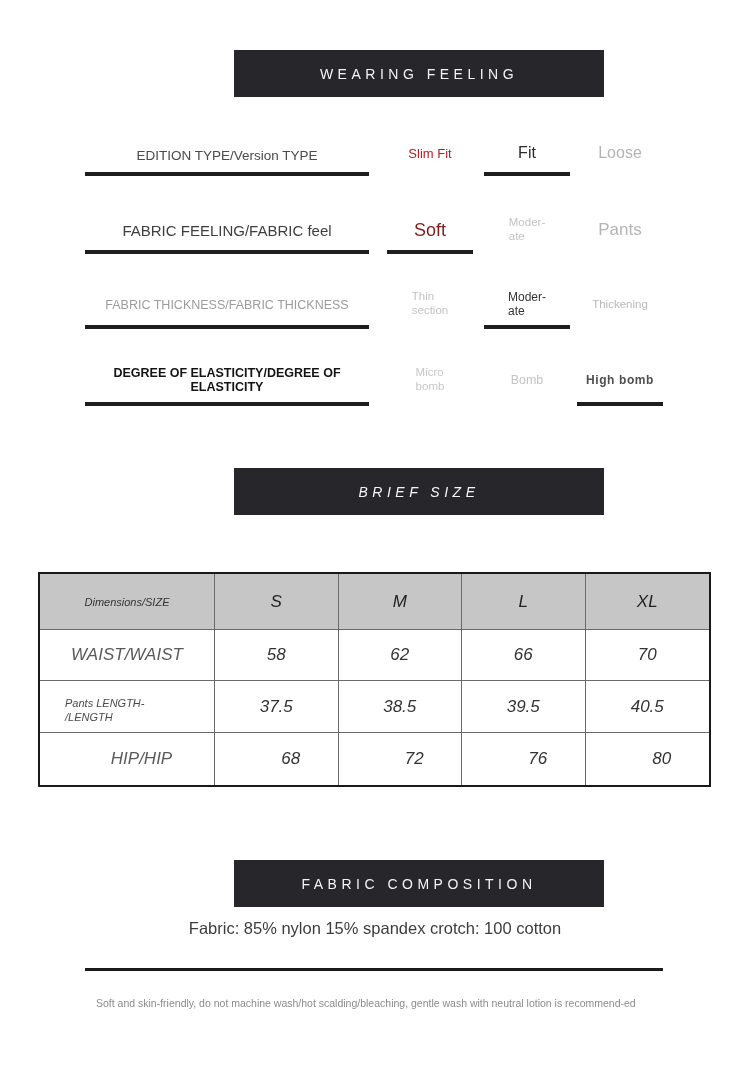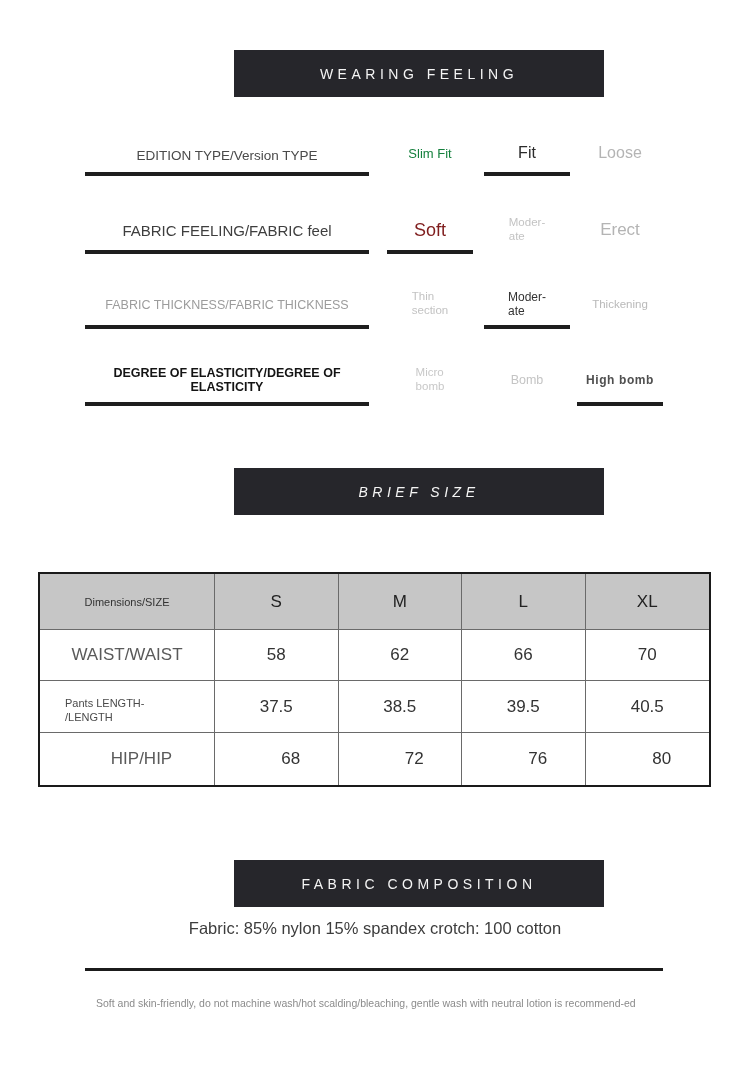--- a/index.html
+++ b/index.html
@@ -19,34 +19,34 @@
   .fl-4{top:369px;font-size:12.5px;color:#141414;font-weight:600;}
 
   .ubar{position:absolute;height:3.5px;background:#1e1e1e;}
 
   .opt{position:absolute;width:96px;height:52px;display:flex;align-items:center;
        justify-content:center;text-align:center;}
   .opt .wrap{white-space:pre-line;display:inline-block;text-align:left;line-height:1.18;}
   .c1{left:382px;} .c2{left:479px;} .c3{left:572px;}
   .r1{top:127px;} .r2{top:204px;} .r3{top:278px;} .r4{top:354px;}
 
-  .o-gray-md{font-size:13px;color:#15803d;}
+  .o-gray-md{font-size:13px;color:#b91c1c;}
   .o-dark-lg{font-size:16px;color:#2b2b2b;}
   .o-gray-lg{font-size:16px;color:#b4b4b4;}
   .o-dark-xl{font-size:18px;color:#7f1d1d;}
   .o-gray-sm{font-size:11.5px;color:#c3c3c3;}
   .o-gray-sm2{font-size:11.5px;color:#b9b9b9;}
   .o-dark-sm{font-size:12px;color:#333333;}
   .o-gray-bomb{font-size:12.5px;color:#c4c4c4;}
   .o-dark-hb{font-size:12px;color:#4f4f4f;letter-spacing:0.6px;font-weight:600;}
 
   
   .size-table{position:absolute;left:38px;top:572px;width:669px;border:2px solid #1a1a1a;
               display:grid;grid-template-columns:175px 1fr 1fr 1fr 1fr;
-              grid-template-rows:56px 51px 52px 52px;}
+              grid-template-rows:56px 51px 52px 52px;font-style:italic;}
   .cell{display:flex;align-items:center;justify-content:center;text-align:center;
         border-right:1px solid #6a6a6a;border-bottom:1px solid #6a6a6a;}
   .cell.last-col{border-right:none;}
   .cell.last-row{border-bottom:none;margin-left:29px;}
   .th{background:#c6c6c6;}
   .th-dim{font-size:11px;color:#333333;}
   .th-size{font-size:17px;color:#222222;}
   .row-label{font-size:17px;color:#5a5a5a;}
   .row-label-sm{font-size:11px;color:#4a4a4a;justify-content:flex-start;
                 padding-left:25px;text-align:left;}
@@ -90,21 +90,21 @@
   <div class="ubar" style="left:85px;top:250px;width:284px;"></div>
   <div class="opt c1 r2 o-dark-xl">
     <span>Soft</span>
   </div>
   <div class="ubar" style="left:387px;top:250px;width:86px;"></div>
   <div class="opt c2 r2 o-gray-sm">
     <span class="wrap">Moder-
 ate</span>
   </div>
   <div class="opt c3 r2 o-gray-lg" style="font-size:17px;">
-    <span>Erect</span>
+    <span>Pants</span>
   </div>
 
   <div class="feature-label fl-3">
     <span>FABRIC THICKNESS/FABRIC THICKNESS</span>
   </div>
   <div class="ubar" style="left:85px;top:325px;width:284px;"></div>
   <div class="opt c1 r3 o-gray-sm">
     <span class="wrap">Thin
 section</span>
   </div>

